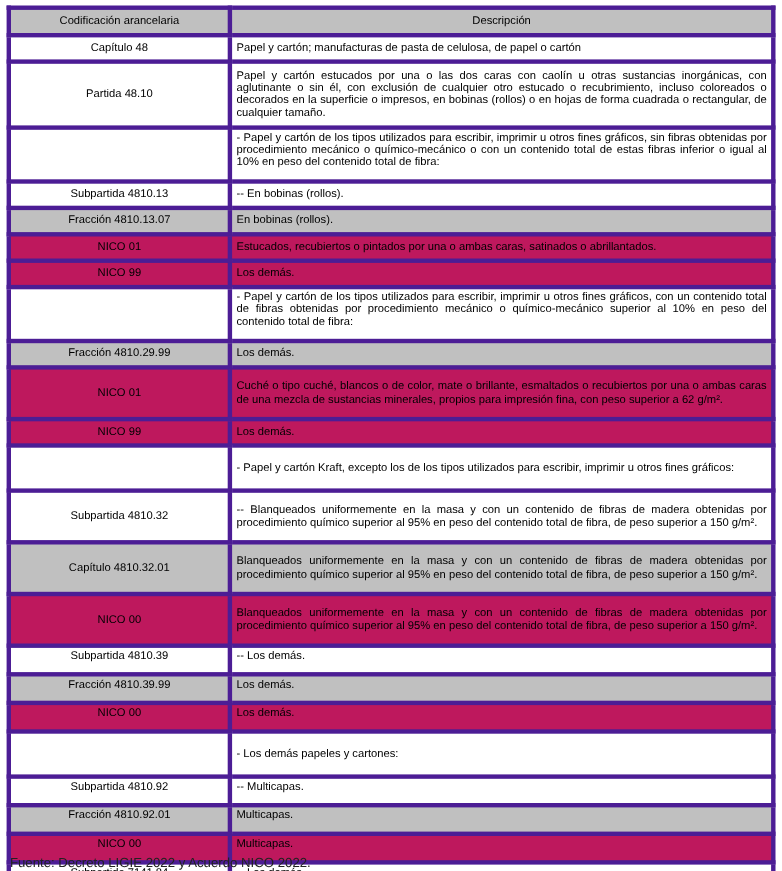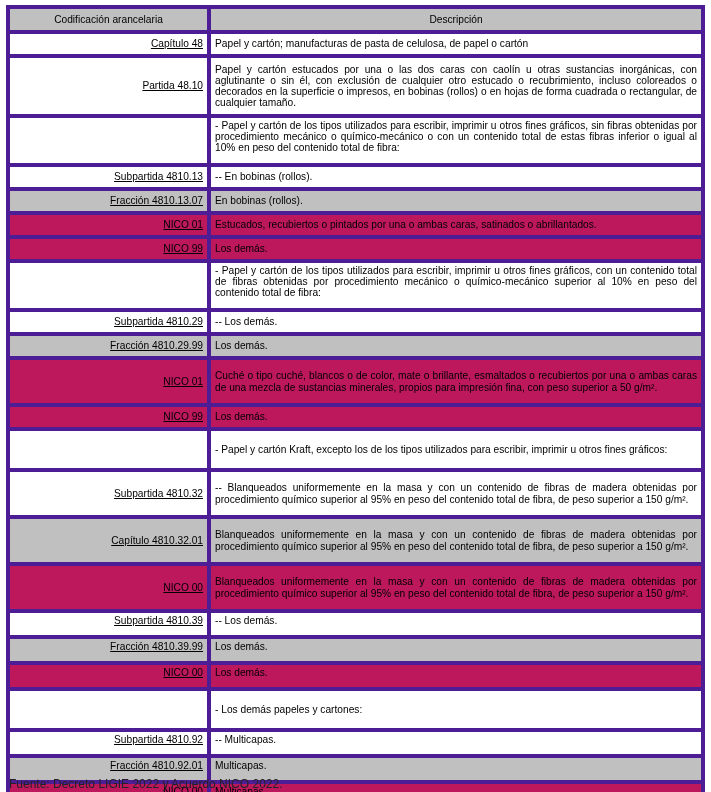--- a/index.html
+++ b/index.html
@@ -5,21 +5,21 @@
   html, body { margin: 0; padding: 0; background: #ffffff; }
   body { width: 711px; height: 792px; position: relative; overflow: hidden;
          font-family: "Liberation Sans", sans-serif; color: #000; }
   table.tariff { position: absolute; left: 6px; top: 5px; width: 695px;
                  border-collapse: collapse; table-layout: fixed; }
   table.tariff col.c1 { width: 201px; }
   table.tariff col.c2 { width: 494px; }
   table.tariff th, table.tariff td { border: 4px solid #4c1d95; font-size: 10.2px;
                  line-height: 11.2px; vertical-align: middle; padding: 0 4px; }
   table.tariff th { background: #c0c0c0; font-weight: normal; text-align: center; height: 21px; }
-  table.tariff td.code { text-align: right; text-decoration: underline; }
+  table.tariff td.code { text-align: center; }
   table.tariff td.desc { text-align: justify; }
   tr.level-white td { background: #ffffff; }
   tr.level-fraccion td { background: #c0c0c0; }
   tr.level-nico td { background: #be185d; }
   tr.h1 td { height: 20px; }
   tr.h1t td { height: 20px; vertical-align: top; padding-top: 2px; }
   tr.h2 td { height: 24px; vertical-align: top; padding-top: 13px; }
   tr.h3 td { height: 43px; }
   tr.h3t td.desc { vertical-align: top; padding-top: 2px; }
   tr.h4 td { height: 56px; }
@@ -65,31 +65,27 @@
       <td class="desc">Estucados, recubiertos o pintados por una o ambas caras, satinados o abrillantados.</td>
     </tr>
     <tr class="level-nico h1">
       <td class="code">NICO 99</td>
       <td class="desc">Los demás.</td>
     </tr>
     <tr class="level-white h3 h3t">
       <td class="code"></td>
       <td class="desc">- Papel y cartón de los tipos utilizados para escribir, imprimir u otros fines gráficos, con un contenido total de fibras obtenidas por procedimiento mecánico o químico-mecánico superior al 10% en peso del contenido total de fibra:</td>
     </tr>
-    <tr class="level-white h1">
-      <td class="code">Subpartida 4810.29</td>
-      <td class="desc">-- Los demás.</td>
-    </tr>
     <tr class="level-fraccion h1">
       <td class="code">Fracción 4810.29.99</td>
       <td class="desc">Los demás.</td>
     </tr>
     <tr class="level-nico h3">
       <td class="code">NICO 01</td>
-      <td class="desc">Cuché o tipo cuché, blancos o de color, mate o brillante, esmaltados o recubiertos por una o ambas caras de una mezcla de sustancias minerales, propios para impresión fina, con peso superior a 50 g/m².</td>
+      <td class="desc">Cuché o tipo cuché, blancos o de color, mate o brillante, esmaltados o recubiertos por una o ambas caras de una mezcla de sustancias minerales, propios para impresión fina, con peso superior a 62 g/m².</td>
     </tr>
     <tr class="level-nico h1">
       <td class="code">NICO 99</td>
       <td class="desc">Los demás.</td>
     </tr>
     <tr class="level-white h2">
       <td class="code"></td>
       <td class="desc">- Papel y cartón Kraft, excepto los de los tipos utilizados para escribir, imprimir u otros fines gráficos:</td>
     </tr>
     <tr class="level-white h3">

